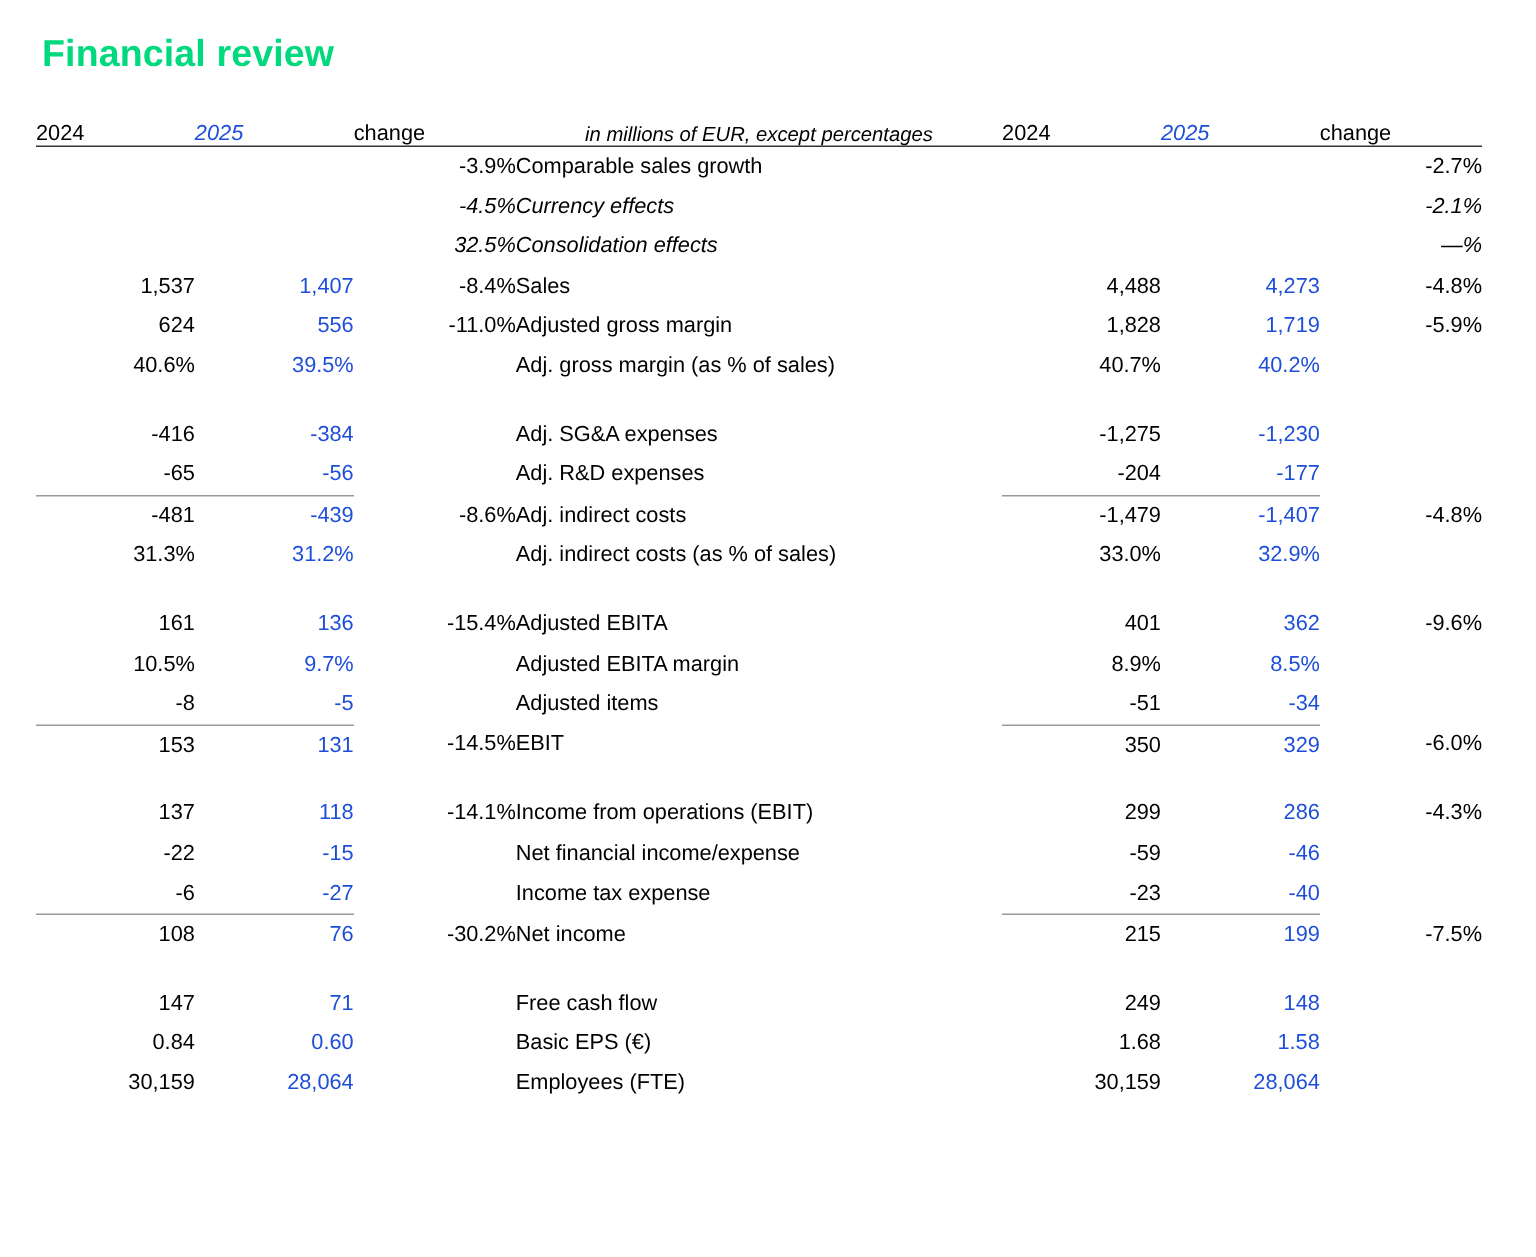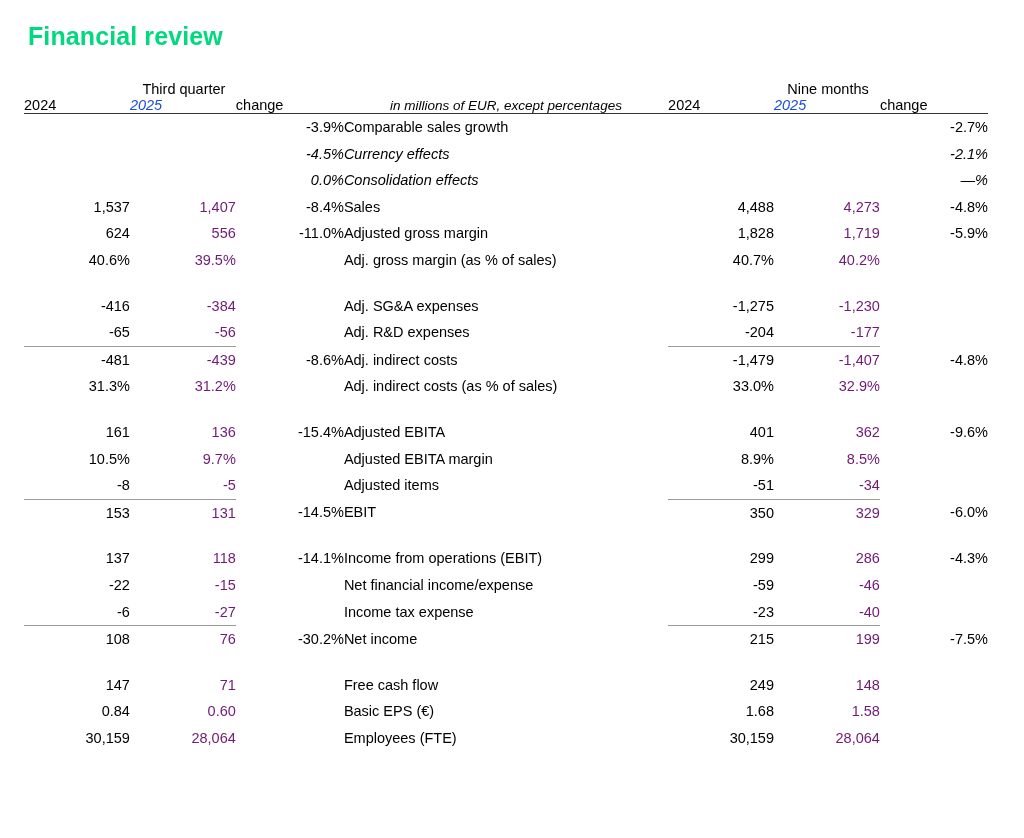--- a/index.html
+++ b/index.html
@@ -79,21 +79,21 @@
   }
   .row td {
     height: 26.6px;
     line-height: 26.6px;
   }
   .num {
     text-align: right;
     padding-right: 4px;
     white-space: nowrap;
   }
-  .num.green { color: #701a75; margin-top: 44px; }
+  .num.green { color: #1d4ed8; margin-top: 44px; }
   .lbl {
     text-align: left;
     white-space: nowrap;
   }
   .b { font-weight: bold; }
   .it { font-style: italic; }
   .spacer td {
     height: 19px;
     line-height: 19px;
     font-size: 0;
@@ -115,25 +115,20 @@
     <colgroup>
       <col class="c-q1">
         <col class="c-q2">
         <col class="c-qc">
       <col class="c-lbl">
       <col class="c-n1">
         <col class="c-n2">
         <col class="c-nc">
     </colgroup>
     <thead>
-      <tr>
-        <td class="hdr-group" colspan="3">Third quarter</td>
-        <td></td>
-        <td class="hdr-group" colspan="3">Nine months</td>
-      </tr>
       <tr>
         <td class="hdr-year b">2024</td>
         <td class="hdr-year green b">2025</td>
         <td class="hdr-change">change</td>
         <td class="hdr-unit">in millions of EUR, except percentages</td>
         <td class="hdr-year b">2024</td>
         <td class="hdr-year green b">2025</td>
         <td class="hdr-change">change</td>
       </tr>
       <tr class="head-rule">
@@ -155,21 +150,21 @@
           <td class="num green it"></td>
           <td class="num it">-4.5%</td>
           <td class="lbl it">Currency effects</td>
           <td class="num it"></td>
           <td class="num green it"></td>
           <td class="num it">-2.1%</td>
         </tr>
         <tr class="row">
           <td class="num it"></td>
           <td class="num green it"></td>
-          <td class="num it">0.0%</td>
+          <td class="num it">32.5%</td>
           <td class="lbl it">Consolidation effects</td>
           <td class="num it"></td>
           <td class="num green it"></td>
           <td class="num it">—%</td>
         </tr>
         <tr class="row">
           <td class="num b">1,537</td>
           <td class="num green b">1,407</td>
           <td class="num b">-8.4%</td>
           <td class="lbl b">Sales</td>

